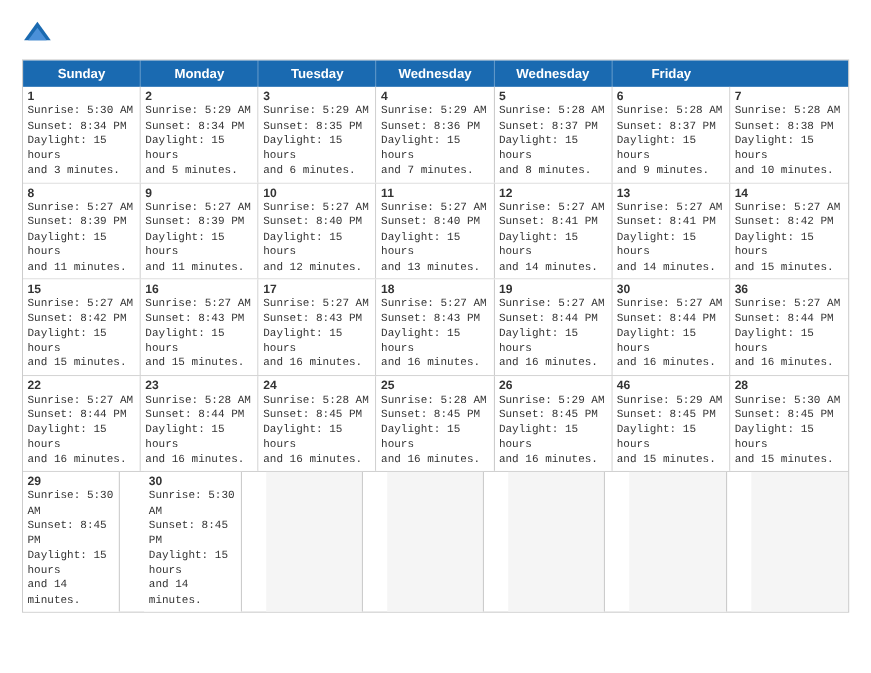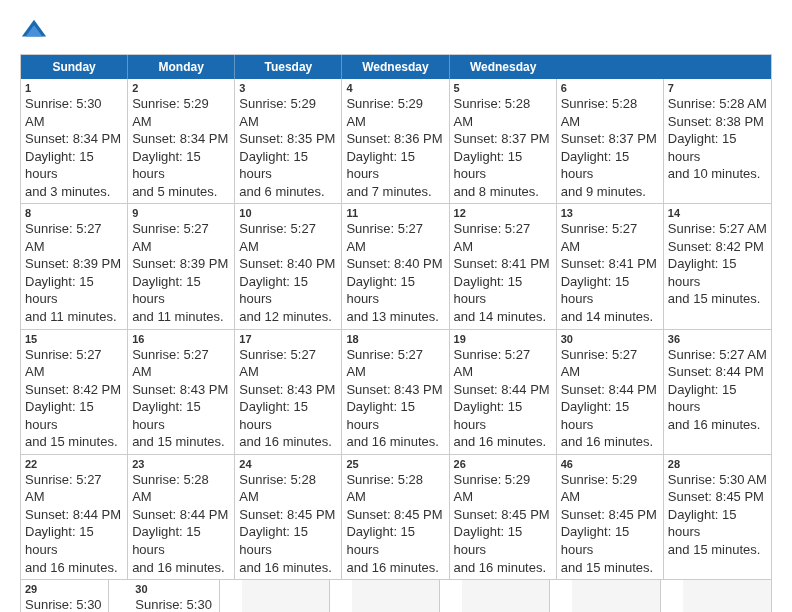--- a/index.html
+++ b/index.html
@@ -102,23 +102,24 @@
     }
     .cal-cell:last-child { border-right: none; }
     .cal-cell.empty { background: #f5f5f5; }
     .day-num {
       font-size: 11px;
       font-weight: bold;
       margin-bottom: 1px;
       display: block;
     }
     .cell-text {
-      font-size: 13px;
+      font-size: 10px;
       line-height: 1.35;
       color: #333;
+      font-family: Liberation Mono, monospace;
     }
   </style>
 </head>
 <body>
 
 <div class="page">
   <div class="header">
     <div class="logo">
       <svg class="logo-icon" viewBox="0 0 30 30" xmlns="http://www.w3.org/2000/svg">
         <polygon points="15,4 28,22 2,22" fill="#1a6ab1"></polygon>
@@ -135,20 +136,21 @@
     </div>
   </div>
 
   <div class="calendar">
     <div class="cal-header">
     <div class="cal-header-cell">Sunday</div>
         <div class="cal-header-cell">Monday</div>
         <div class="cal-header-cell">Tuesday</div>
         <div class="cal-header-cell">Wednesday</div>
         <div class="cal-header-cell">Wednesday</div>
+        <div class="cal-header-cell">Friday</div>
       </div>
     <div class="cal-body">
     <div class="cal-row">
           <div class="cal-cell">
             <span class="day-num">1</span>
             <div class="cell-text">Sunrise: 5:30 AM<br>Sunset: 8:34 PM<br>Daylight: 15 hours<br>and 3 minutes.</div>
           </div>
           <div class="cal-cell">
             <span class="day-num">2</span>
             <div class="cell-text">Sunrise: 5:29 AM<br>Sunset: 8:34 PM<br>Daylight: 15 hours<br>and 5 minutes.</div>

